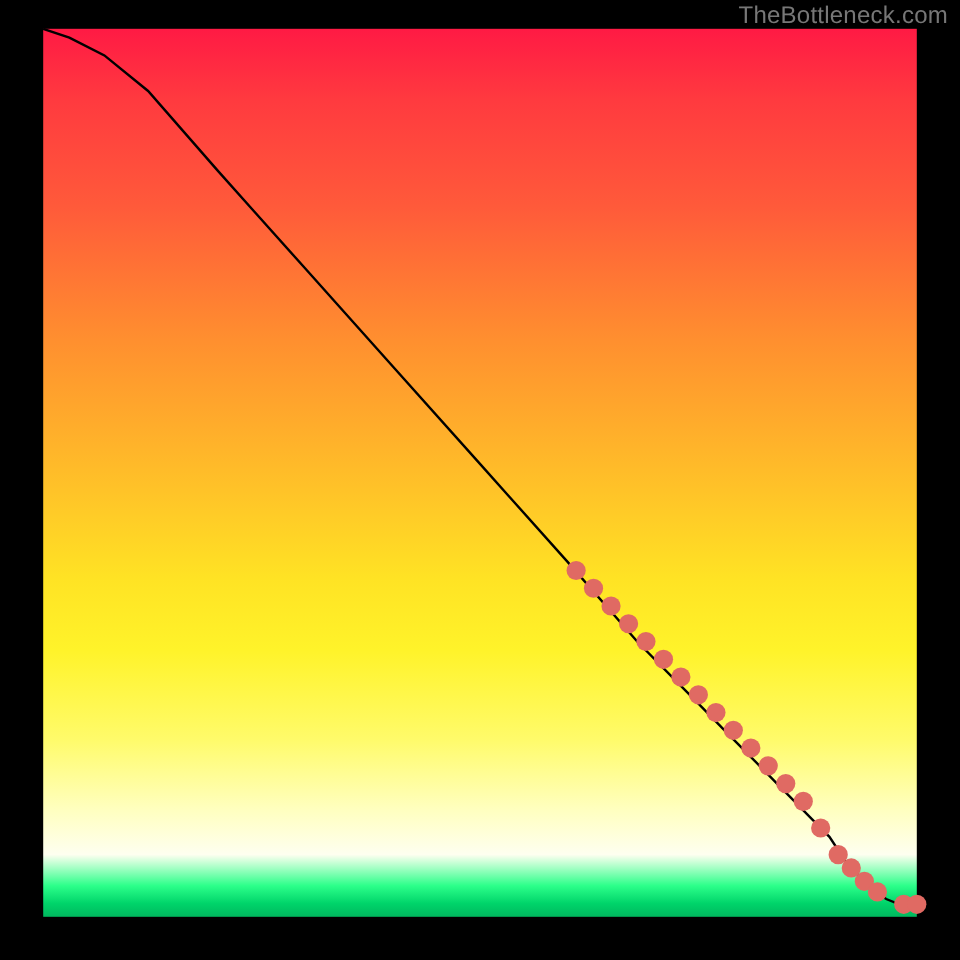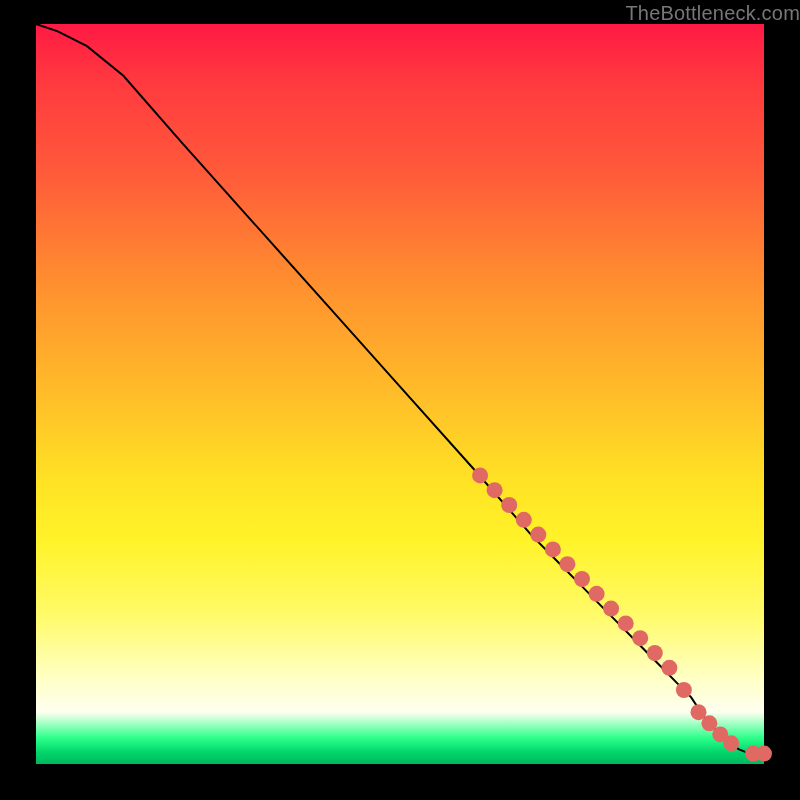--- a/index.html
+++ b/index.html
@@ -37,21 +37,21 @@
       #ffffc0 88%,
       #fefff0 93%,
       #2cff8a 96.5%,
       #00d46a 98.5%,
       #00b85e 100%
     );
   }
   .attribution {
     position: absolute;
     top: 2px;
-    right: 0;
+    right: 10px;
     color: #777;
     font-size: 20px;
     letter-spacing: 0.2px;
     user-select: none;
   }
   svg.curve {
     position: absolute;
     left: 0;
     top: 0;
     width: 728px;

